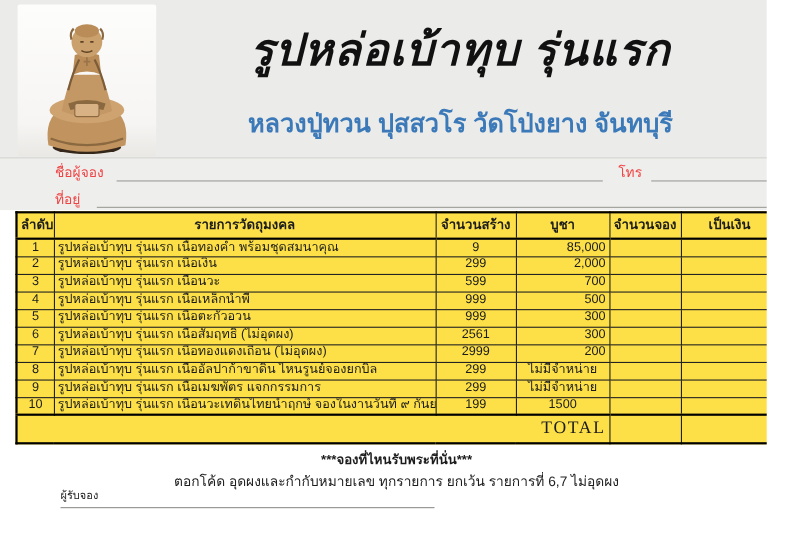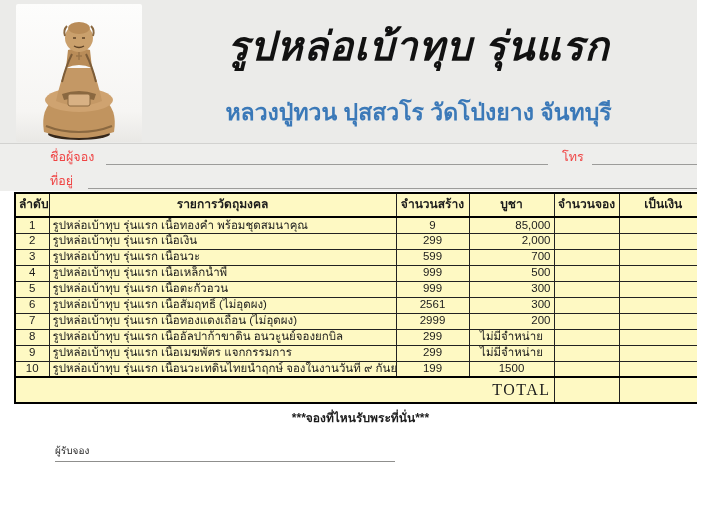--- a/index.html
+++ b/index.html
@@ -44,21 +44,21 @@
   
   .lbl { position: absolute; font-size: 12.5px; color: #ef4444; white-space: nowrap; }
   .fline { position: absolute; border-bottom: 1.5px solid #9c9c9a; height: 0; }
 
   
   table.order {
     position: absolute; left: 14px; top: 192px;
     width: 693px;
     border-collapse: collapse;
     table-layout: fixed;
-    background: #fef9c3;
+    background: #fde047;
     font-size: 11.5px;
   }
   table.order { border: 2px solid #000; }
   table.order th, table.order td {
     border: 1px solid #222;
     overflow: hidden; white-space: nowrap;
     line-height: 1.15;
     padding: 0 3px;
     font-weight: normal;
     color: #1c1c1c;
@@ -196,21 +196,21 @@
         <tr>
       <td class="c-center">7</td>
       <td class="c-left">รูปหล่อเบ้าทุบ รุ่นแรก เนื้อทองแดงเถื่อน (ไม่อุดผง)</td>
       <td class="c-center">2999</td>
       <td class="c-right">200</td>
       <td class="c-center"></td>
       <td class="c-right">-</td>
     </tr>
         <tr>
       <td class="c-center">8</td>
-      <td class="c-left">รูปหล่อเบ้าทุบ รุ่นแรก เนื้ออัลปาก้าขาดิน อนวะูนย์จองยกบิล</td>
+      <td class="c-left">รูปหล่อเบ้าทุบ รุ่นแรก เนื้ออัลปาก้าขาดิน ไหนรูนย์จองยกบิล</td>
       <td class="c-center">299</td>
       <td class="c-right center">ไม่มีจำหน่าย</td>
       <td class="c-center"></td>
       <td class="c-right"></td>
     </tr>
         <tr>
       <td class="c-center">9</td>
       <td class="c-left">รูปหล่อเบ้าทุบ รุ่นแรก เนื้อเมฆพัตร แจกกรรมการ</td>
       <td class="c-center">299</td>
       <td class="c-right center">ไม่มีจำหน่าย</td>
@@ -229,17 +229,18 @@
     <tfoot>
       <tr>
         <td colspan="4" class="total-cell">TOTAL</td>
         <td class="c-center"></td>
         <td class="c-right">-</td>
       </tr>
     </tfoot>
   </table>
 
   <div class="note1">***จองที่ไหนรับพระที่นั่น***</div>
+  <div class="note2">ตอกโค้ด อุดผงและกำกับหมายเลข ทุกรายการ ยกเว้น รายการที่ 6,7 ไม่อุดผง</div>
 
   <div class="receiver-lbl">ผู้รับจอง</div>
   <div class="receiver-line"></div>
 
 </div>
 
 </body></html>

